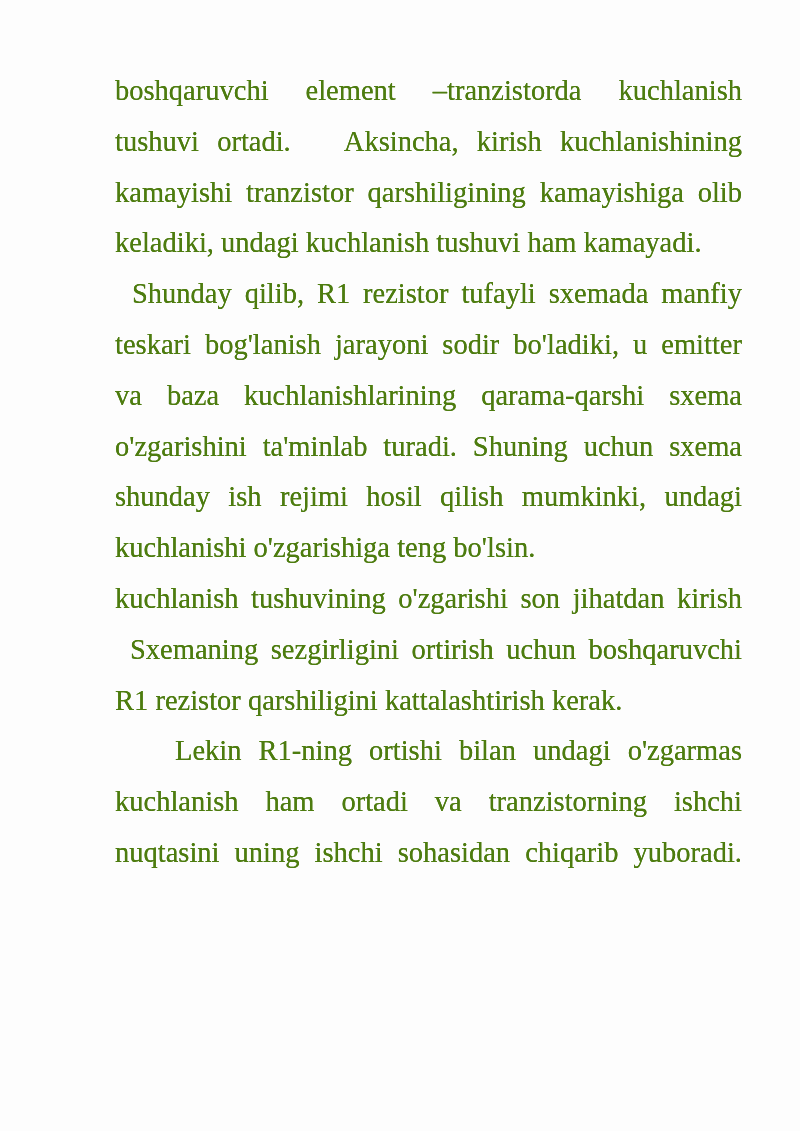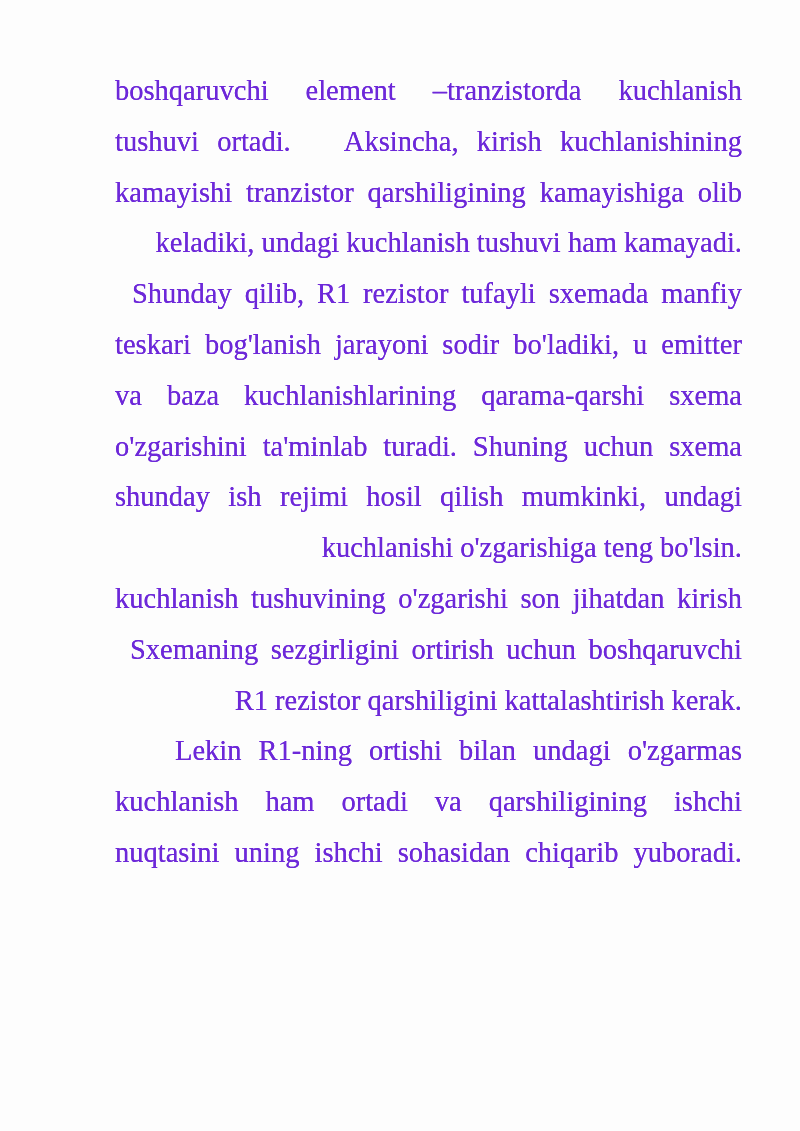--- a/index.html
+++ b/index.html
@@ -27,35 +27,35 @@
     font-size: 28.5px;
     line-height: 50.8px;
     color: #1a1a1a;
     text-shadow: 0 0 0.5px currentColor; 
   }
   .paragraph {
     margin: 0;
   }
   .line {
     height: 50.8px;
-    text-align: right;
+    text-align: left;
     white-space: normal;
   }
   .line.justify {
     text-align: justify;
     text-align-last: justify;
     -moz-text-align-last: justify;
     text-justify: inter-word;
   }
 </style>
 </head>
 <body style="background: rgb(253, 253, 253);">
 
 <main class="page">
-  <section class="text-block" style="color: #6d28d9;">
+  <section class="text-block" style="color: #4d7c0f;">
       <div class="paragraph">
         <div class="line justify">boshqaruvchi element –tranzistorda kuchlanish</div>
         <div class="line justify">tushuvi ortadi.&nbsp;&nbsp; Aksincha, kirish kuchlanishining</div>
         <div class="line justify">kamayishi tranzistor qarshiligining kamayishiga olib</div>
         <div class="line">keladiki, undagi kuchlanish tushuvi ham kamayadi.</div>
       </div>
       <div class="paragraph">
         <div class="line justify" style="padding-left: 17px;">Shunday qilib, R1 rezistor tufayli sxemada manfiy</div>
         <div class="line justify">teskari bog'lanish jarayoni sodir bo'ladiki, u emitter</div>
         <div class="line justify">va baza kuchlanishlarining qarama-qarshi sxema</div>
@@ -63,17 +63,17 @@
         <div class="line justify">shunday ish rejimi hosil qilish mumkinki, undagi</div>
         <div class="line">kuchlanishi o'zgarishiga teng bo'lsin.</div>
         <div class="line justify">kuchlanish tushuvining o'zgarishi son jihatdan kirish</div>
       </div>
       <div class="paragraph">
         <div class="line justify" style="padding-left: 15px;">Sxemaning sezgirligini ortirish uchun boshqaruvchi</div>
         <div class="line">R1 rezistor qarshiligini kattalashtirish kerak.</div>
       </div>
       <div class="paragraph">
         <div class="line justify" style="padding-left: 60px;">Lekin R1-ning ortishi bilan undagi o'zgarmas</div>
-        <div class="line justify">kuchlanish ham ortadi va qarshiligining ishchi</div>
+        <div class="line justify">kuchlanish ham ortadi va tranzistorning ishchi</div>
         <div class="line justify">nuqtasini uning ishchi sohasidan chiqarib yuboradi.</div>
       </div>
     </section>
 </main>
 
 </body></html>

